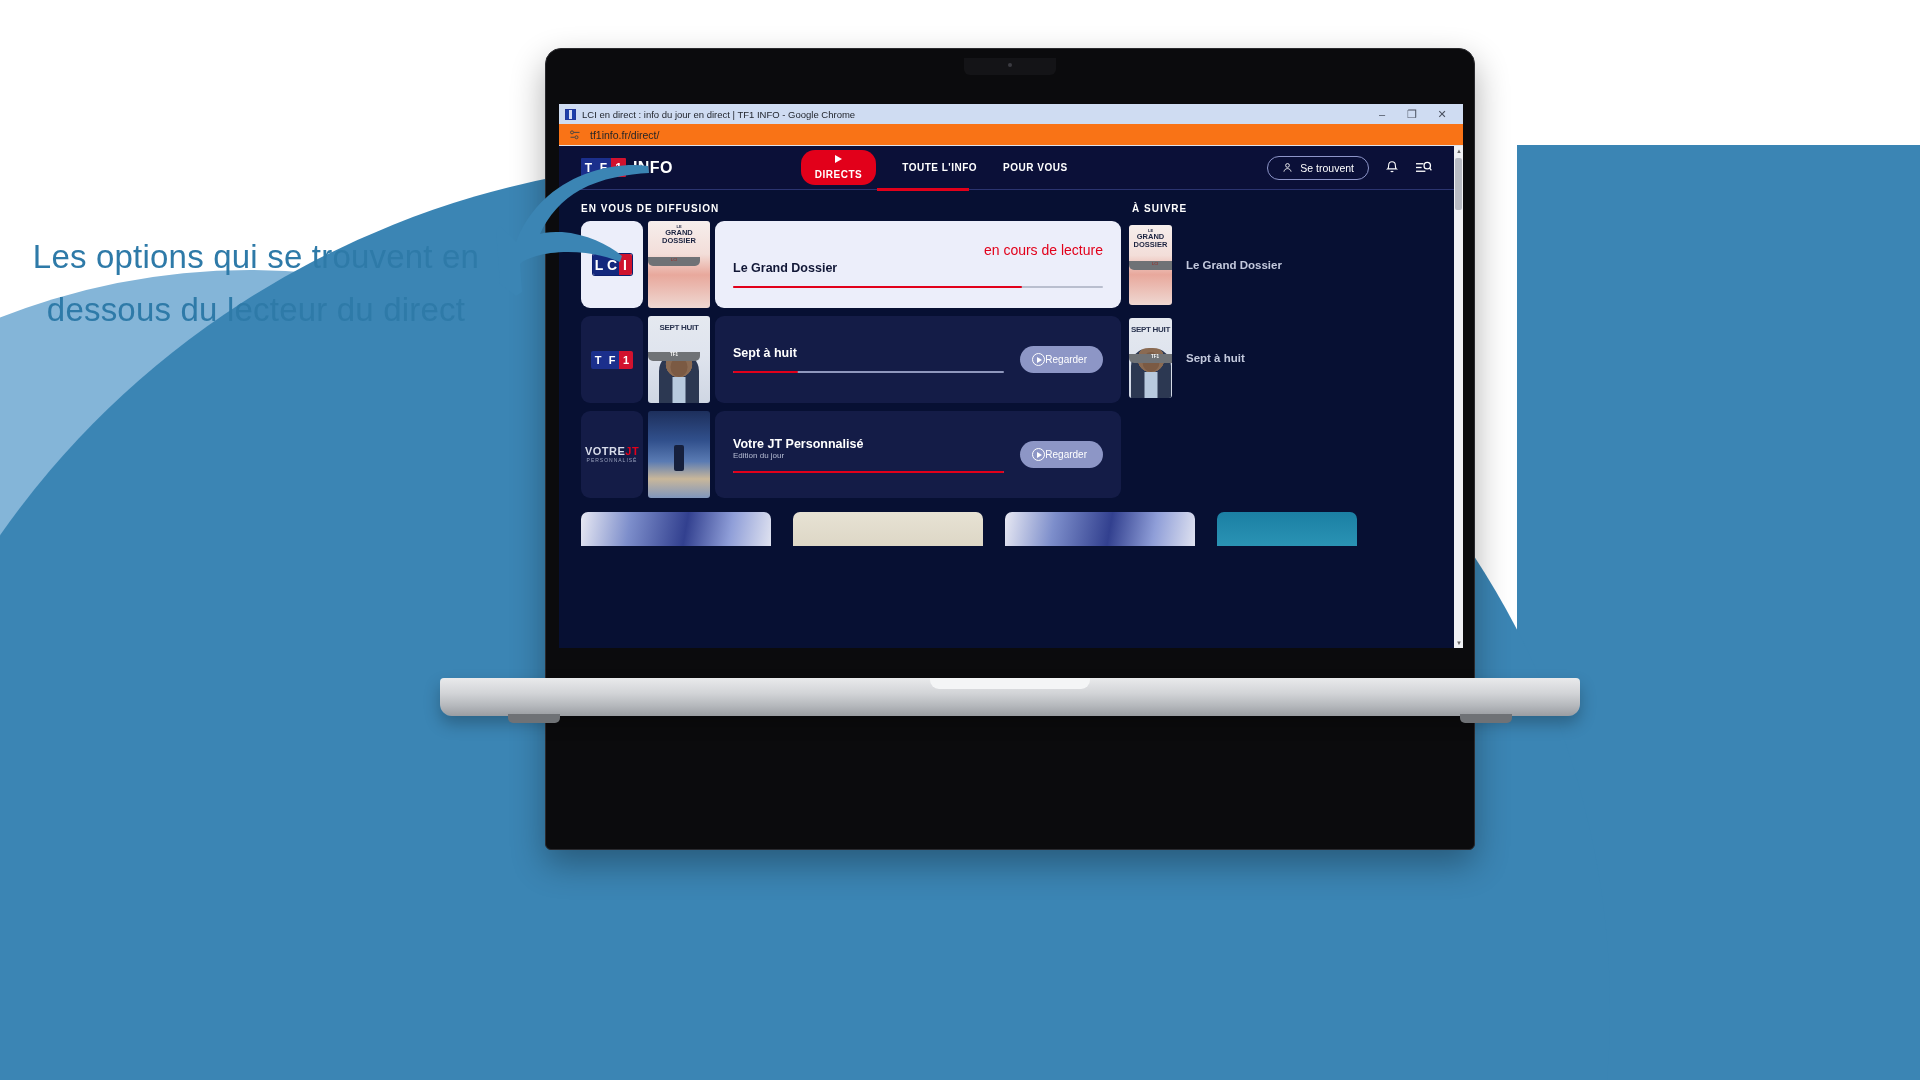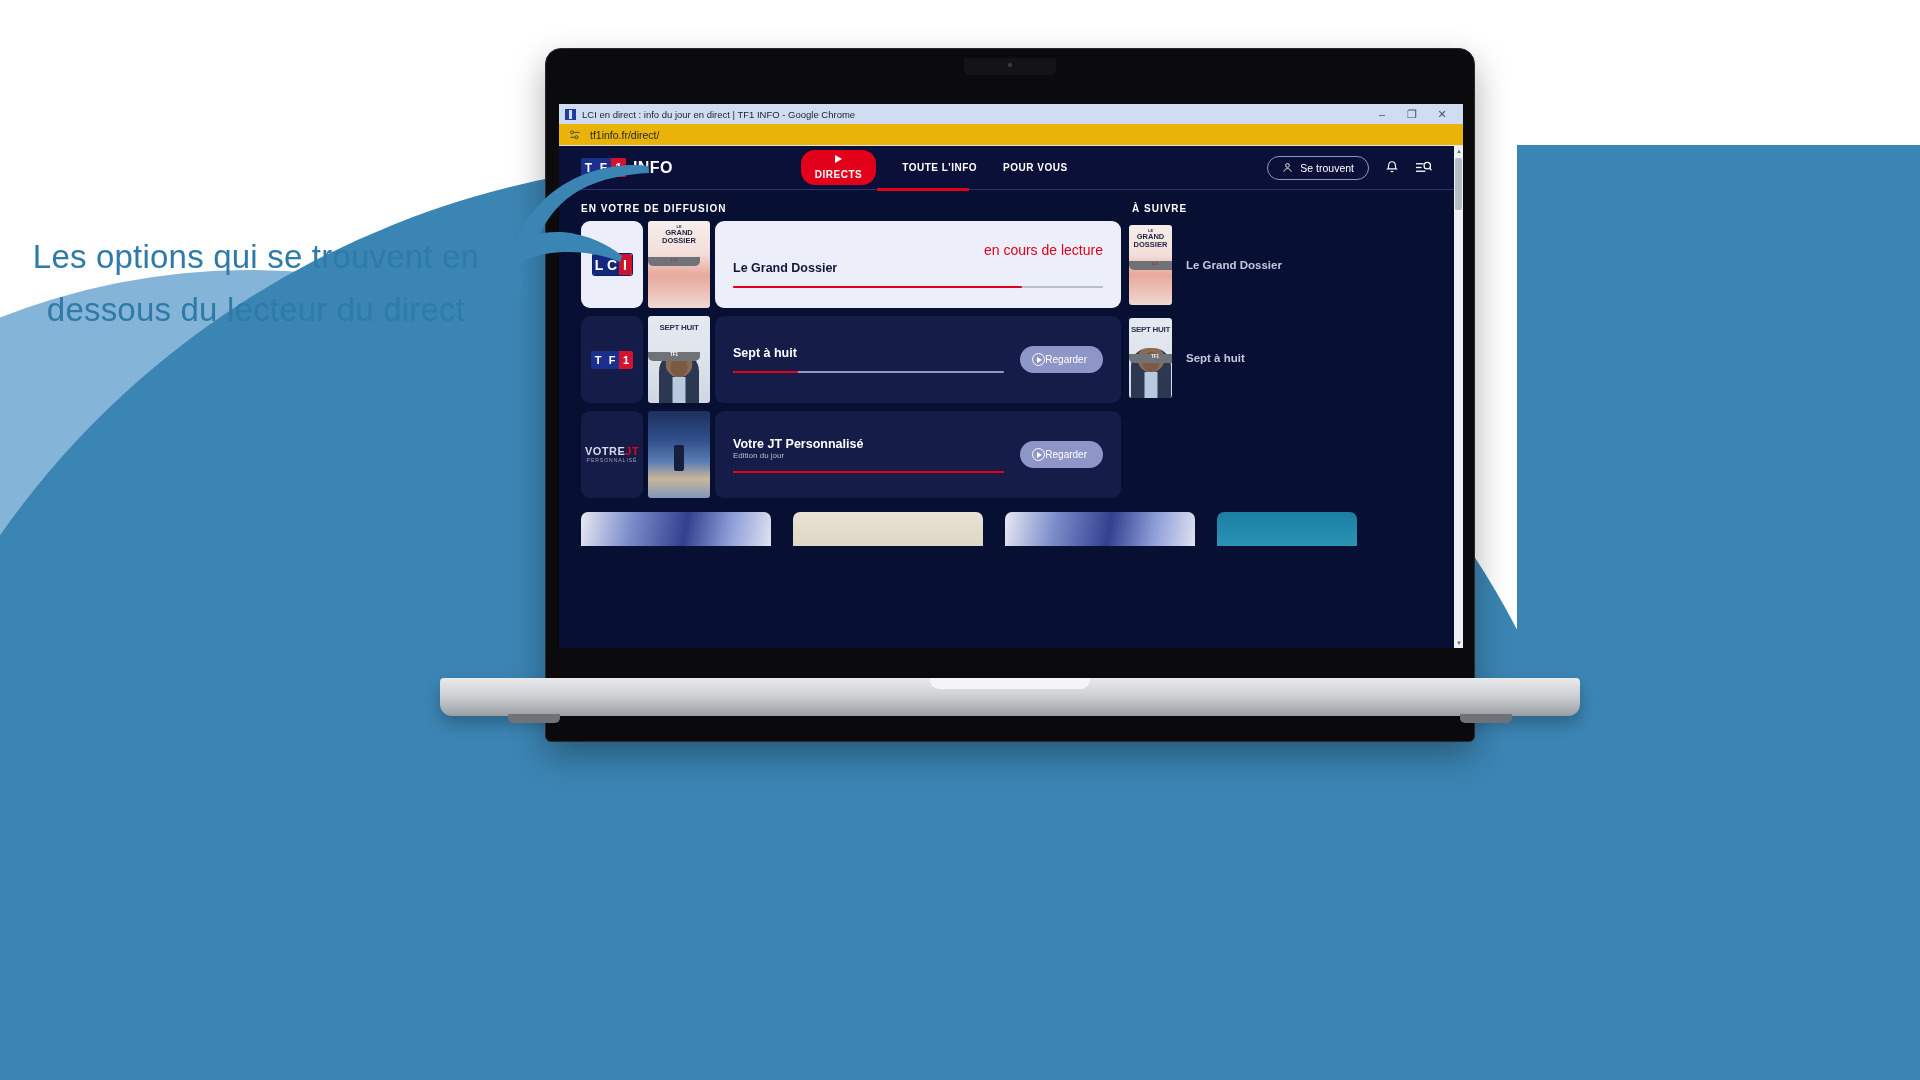--- a/index.html
+++ b/index.html
@@ -33,21 +33,21 @@
     text-align:center;
     font-size:33px; line-height:1.62; color:#2e7aa8;
     letter-spacing:.2px;
     z-index:6;
   }
 
   
   .arrow-wrap { position:absolute; left:470px; top:160px; width:180px; height:150px; z-index:6; }
 
   
-  .laptop { position:absolute; left:545px; top:48px; width:930px; height:694px; z-index:5; }
+  .laptop { position:absolute; left:545px; top:48px; width:930px; height:802px; z-index:5; }
   .laptop-lid {
     position:absolute; inset:0;
     background:#0b0b0d;
     border-radius:16px 16px 6px 6px;
     box-shadow:0 14px 34px rgba(0,0,0,.32);
     border:1px solid #2a2a2e;
   }
   .notch {
     position:absolute; left:50%; transform:translateX(-50%); top:9px;
     width:92px; height:17px; background:#141417; border-radius:0 0 6px 6px;
@@ -81,21 +81,21 @@
     background:
       linear-gradient(90deg,#1d3faa 0 33%, #d8dff5 33% 66%, #1d3faa 66% 100%);
     border:1px solid #22379a;
   }
   .win-ctrls { margin-left:auto; display:flex; gap:0; }
   .win-ctrls span {
     width:30px; height:20px; display:flex; align-items:center; justify-content:center;
     font-size:11px; color:#4a5160;
   }
   .chrome-omnibar {
-    height:22px; background:#eab308;
+    height:22px; background:#f97316;
     display:flex; align-items:center; padding:0 10px;
     border-bottom:1px solid #dfe3ea;
     font-size:10.5px; color:#1f2328;
   }
   .omni-icon { width:12px; height:12px; margin-right:9px; flex:none; }
 
   
   .site { position:relative; height:502px; background:#071033; overflow:hidden; }
   .site-scroll { position:absolute; right:0; top:0; bottom:0; width:9px; background:#f0f1f4; }
   .site-scroll .thumb { position:absolute; top:12px; left:1px; width:7px; height:52px; background:#b9bcc4; border-radius:2px; }
@@ -313,21 +313,21 @@
                   <line x1="1" y1="8" x2="7" y2="8" stroke="#fff" stroke-width="1.4"></line>
                   <line x1="1" y1="12" x2="11" y2="12" stroke="#fff" stroke-width="1.4"></line>
                   <circle cx="13" cy="6" r="3.4" fill="none" stroke="#fff" stroke-width="1.4"></circle>
                   <line x1="15.4" y1="8.4" x2="17.4" y2="11" stroke="#fff" stroke-width="1.4"></line>
                 </svg>
               </div>
               <div class="nav-underline"></div>
             </div>
 
             <div class="sec-heads">
-              <div class="sec-title">EN VOTRE DE DIFFUSION</div>
+              <div class="sec-title">EN VOUS DE DIFFUSION</div>
               <div class="sec-title right">À SUIVRE</div>
             </div>
 
             <div class="live-area">
 
               <div class="live-col-left">
 
                 <div class="live-row">
                   <div class="chan-logo active">
                     <span class="lci-mark">

